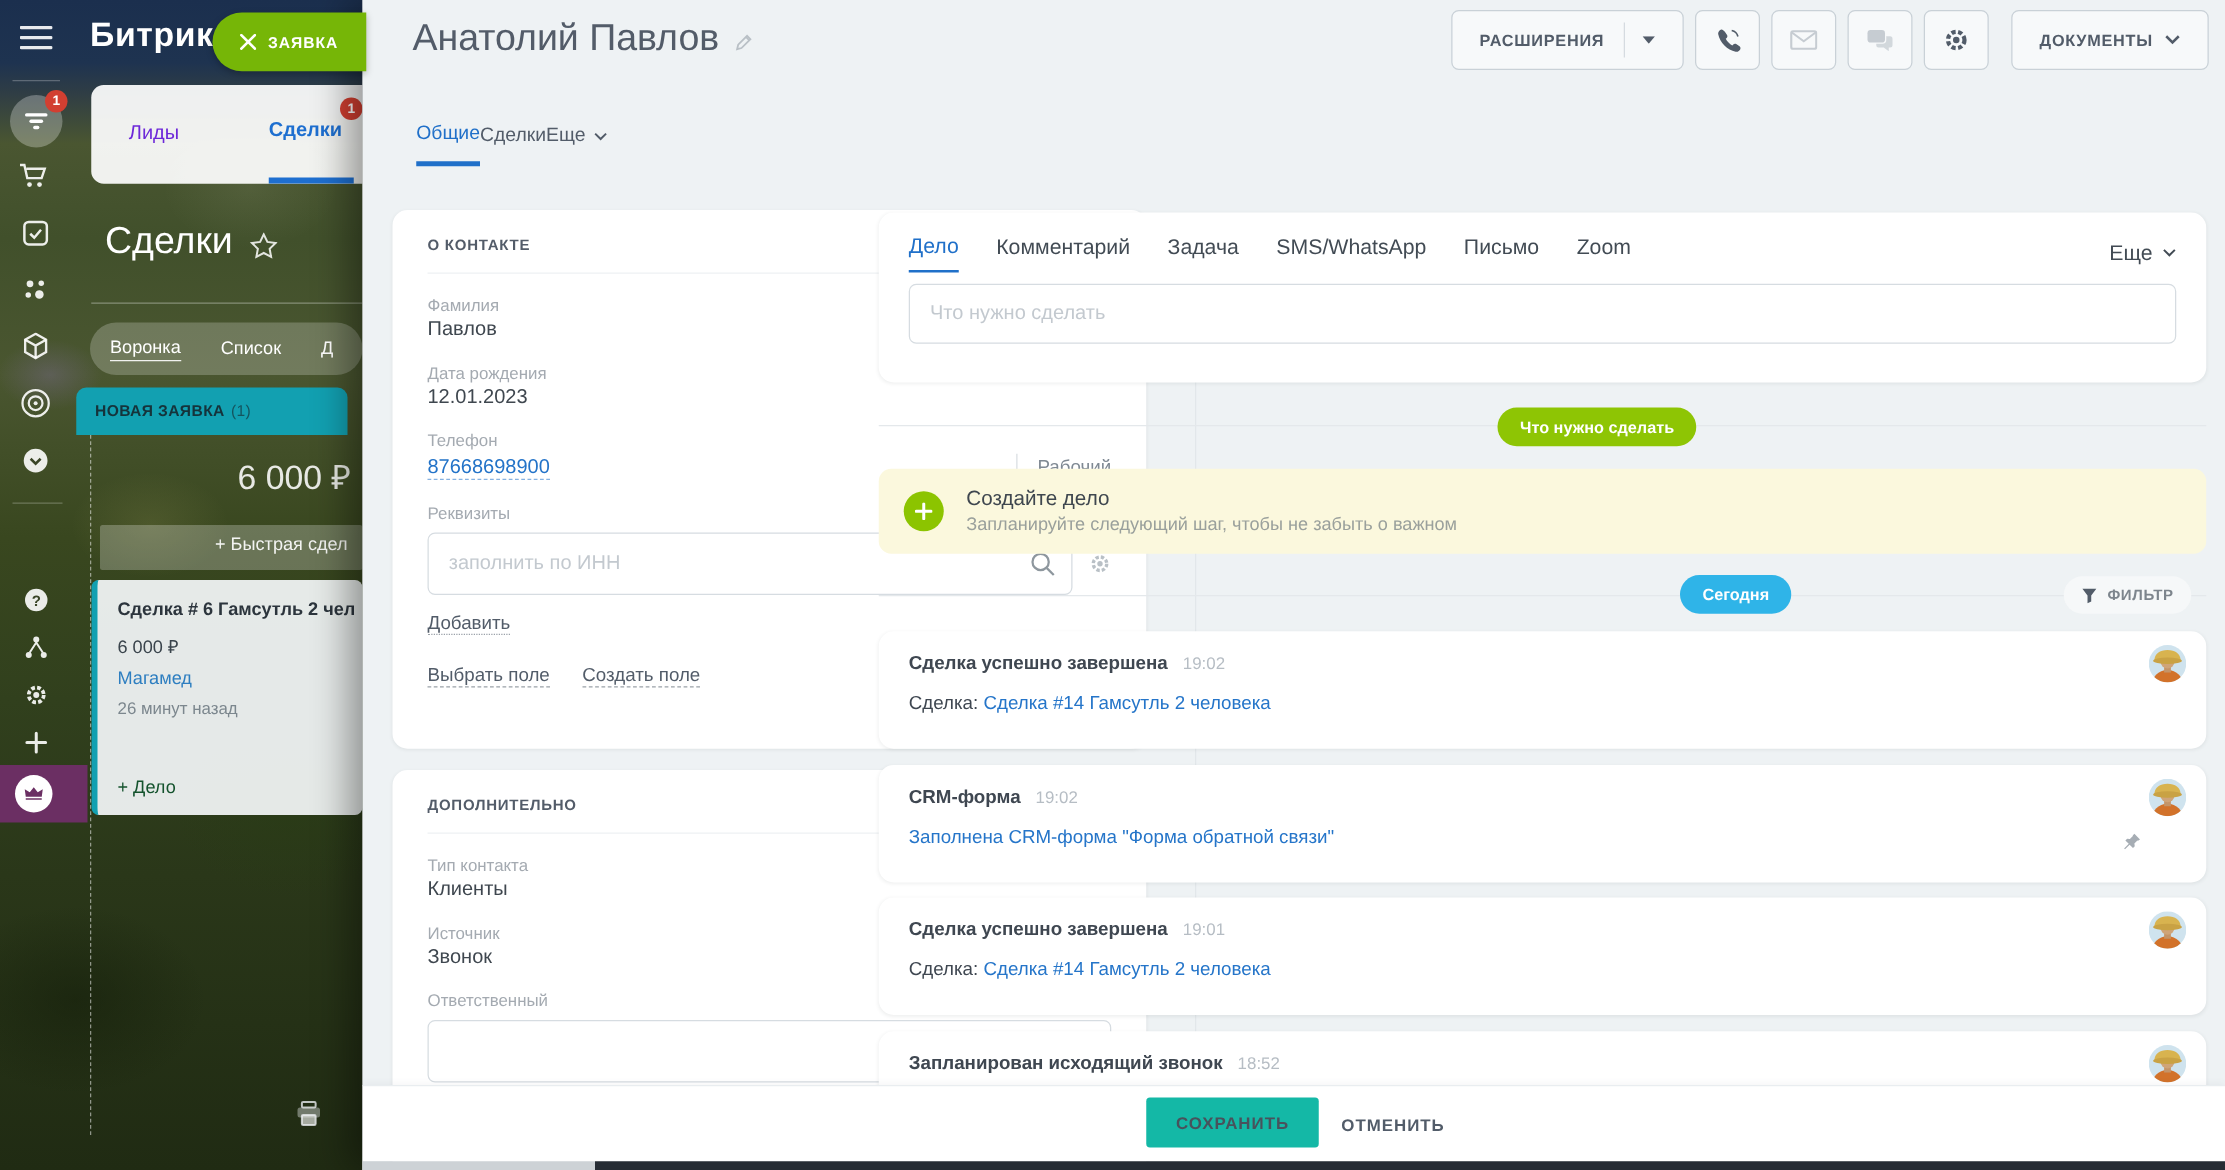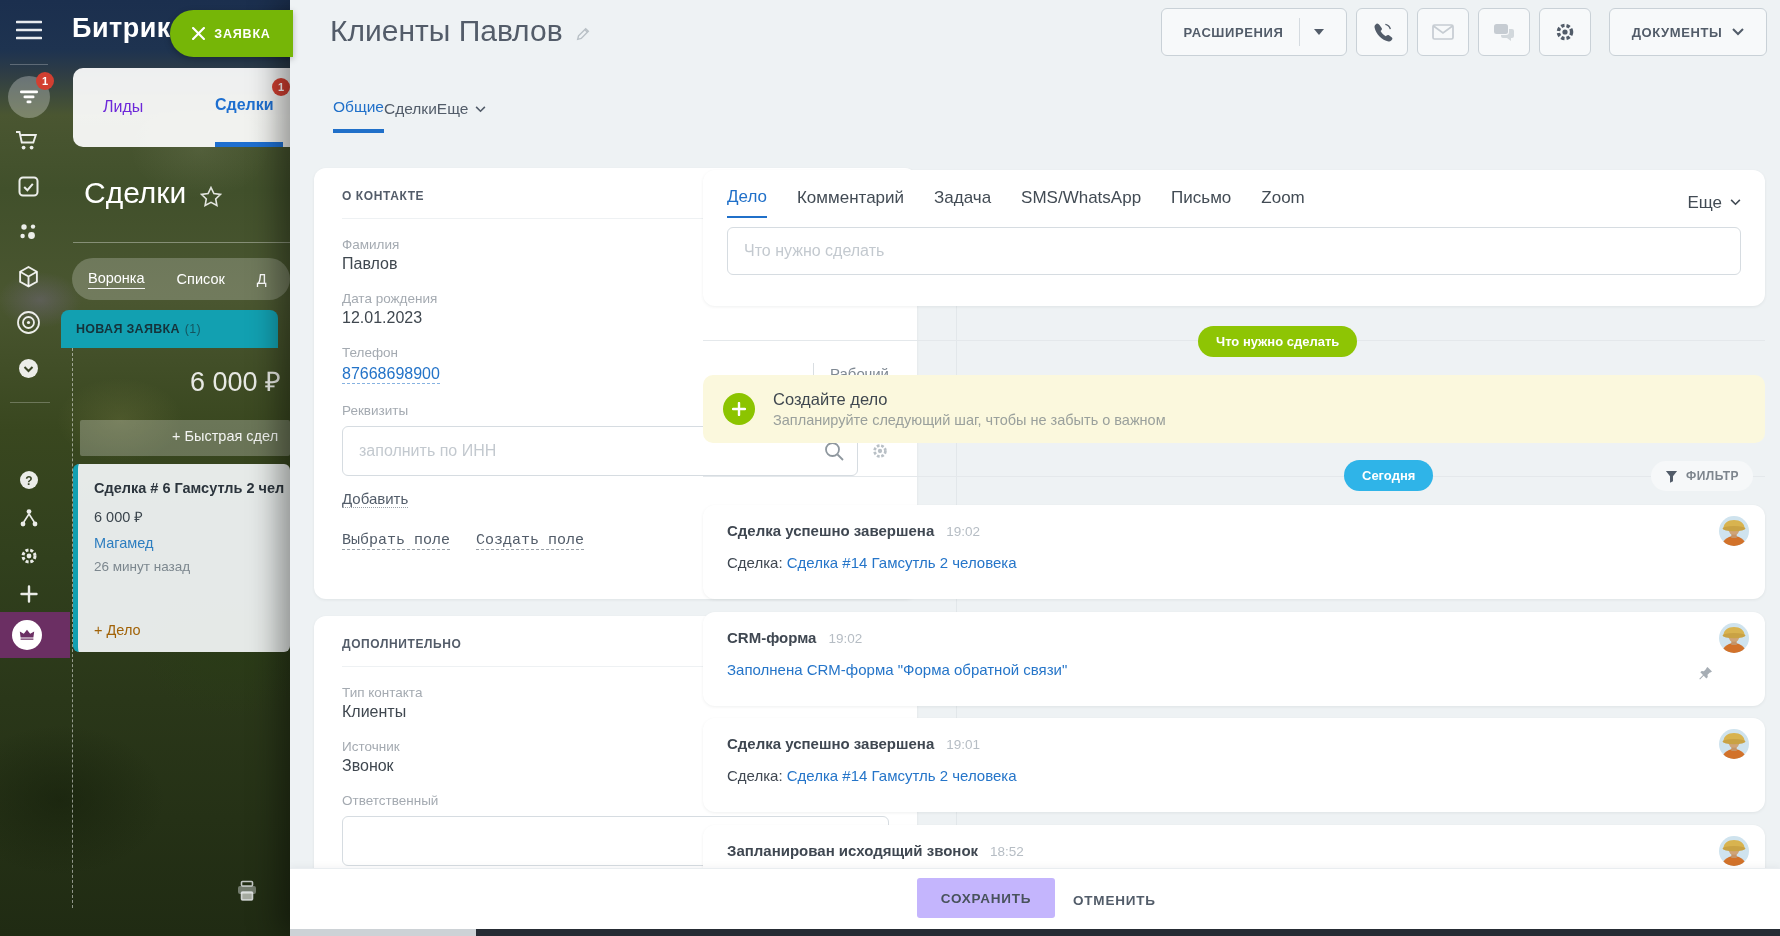--- a/index.html
+++ b/index.html
@@ -56,21 +56,21 @@
   .kb-sum { left:190px; top:362px; color:rgba(255,255,255,.88); font-size:27px; font-weight:300; white-space:nowrap; }
   .kb-quick { left:80px; top:420px; width:210px; height:36px; background:rgba(255,255,255,.25);
     border-radius:2px; overflow:hidden; }
   .kb-quick span { position:absolute; left:92px; top:8px; color:rgba(255,255,255,.92); font-size:14.5px; white-space:nowrap; }
   .deal-card { left:73px; top:464px; width:217px; height:188px; background:rgba(243,246,247,.93);
     border-left:5px solid #12a0b1; border-radius:6px; padding:16px 0 0 16px; overflow:hidden; }
   .deal-card .t { font-size:14.5px; font-weight:700; color:#2c353d; white-space:nowrap; }
   .deal-card .a { margin-top:10px; font-size:14.5px; color:#3a444c; }
   .deal-card .p { margin-top:9px; font-size:14.5px; color:#2d7ec0; }
   .deal-card .ago { margin-top:8px; font-size:13.5px; color:#7c878e; }
-  .deal-card .act { position:absolute; left:16px; bottom:14px; font-size:14.5px; color:#a16207;margin-top:26px; }
+  .deal-card .act { position:absolute; left:16px; bottom:14px; font-size:14.5px; color:#14532d;margin-top:26px; }
   .printer { left:236px; top:880px; color:rgba(235,238,240,.8); }
 
   
   .contact-tab { left:170px; top:10px; width:123px; height:47px; background:#76b607; z-index:40;
     border-radius:24px 0 0 24px; display:flex; align-items:center; justify-content:center; gap:9px;
     color:#fff; box-shadow:0 2px 6px rgba(0,0,0,.25); cursor:pointer; }
   .contact-tab .lbl { font-size:12.5px; font-weight:700; letter-spacing:.8px; }
 
   
   .panel { position:absolute; left:290px; top:0; width:1490px; height:936px; background:#eef2f4;
@@ -111,21 +111,21 @@
   .req-row .det { font-size:14px; color:#707b85; cursor:pointer; }
   .inn-row { display:flex; align-items:center; margin-top:8px; }
   .inn-wrap { position:relative; flex:1; }
   .inn-input { width:100%; height:50px; border:1px solid #d6dce1; border-radius:6px; padding:0 44px 0 16px;
     font-size:16px; color:#3f474f; background:#fff; outline:none; font-family:inherit; }
   .inn-input::placeholder { color:#c3c9cf; }
   .inn-search { position:absolute; right:14px; top:15px; color:#8e979e; cursor:pointer; }
   .inn-gear { margin-left:13px; color:#b9c0c6; cursor:pointer; }
   .link-dotted { display:inline-block; margin-top:14px; font-size:15px; color:#525c69;
     border-bottom:1px dotted #9aa1a8; cursor:pointer; }
-  .fields-row { display:flex; margin-top:24px; font-size:15px;font-family:Liberation Mono, monospace; }
+  .fields-row { display:flex; margin-top:24px; font-size:15px; }
   .fields-row .lk { color:#525c69; border-bottom:1px dashed #9aa1a8; cursor:pointer; margin-right:26px; }
   .fields-row .del { margin-left:auto; color:#c3cad0; border-bottom:1px dashed #d4dade; cursor:pointer; }
   .resp-input { margin-top:8px; width:100%; height:50px; border:1px solid #d6dce1; border-radius:6px; background:#fff; }
 
   
   .tl-rail { left:666px; top:196px; width:1px; height:672px; background:#e2e7ea; }
   .tl-ic { width:42px; height:42px; border-radius:50%; display:flex; align-items:center; justify-content:center;
     color:#fff; box-shadow:0 0 0 5px #eef2f4; left:645px; }
   .tl-blue { background:#2ab2e8; }
   .tl-green { background:#9fc600; }
@@ -162,21 +162,21 @@
   .entry .tm { font-size:13.5px; color:#b6bdc4; }
   .entry .row2 { margin-top:15px; font-size:15px; color:#3f4751; }
   .entry .lnk { color:#2575c9; cursor:pointer; }
   .avatar { position:absolute; right:16px; top:11px; width:30px; height:30px; border-radius:50%;
     overflow:hidden; cursor:pointer; flex:0 0 30px; }
   .pin { position:absolute; right:52px; top:54px; color:#a6adb4; cursor:pointer; }
 
   
   .footer { position:absolute; left:0; top:868px; width:1490px; height:61px; background:#fff;
     border-top:1px solid #e9edf0; box-shadow:0 -2px 6px rgba(83,92,105,.06); z-index:20; }
-  .save-btn { position:absolute; left:627px; top:9px; width:138px; height:40px; background:#c4b5fd;
+  .save-btn { position:absolute; left:627px; top:9px; width:138px; height:40px; background:#14b8a6;
     border:none; border-radius:3px; font-family:inherit; font-size:13.5px; font-weight:700;
     letter-spacing:.8px; color:#48525c; cursor:pointer; }
   .cancel-btn { position:absolute; left:783px; top:9px; height:44px; background:none; border:none;
     font-family:inherit; font-size:13.5px; font-weight:700; letter-spacing:.8px; color:#525c69; cursor:pointer; }
   .edge-gray { left:290px; top:929px; width:186px; height:7px; background:#cdd2d6; z-index:30; }
   .edge-dark { left:476px; top:929px; width:1304px; height:7px; background:#262c34; z-index:30; }
 </style>
 </head>
 <body>
 
@@ -323,21 +323,21 @@
       <svg width="13" height="13" viewBox="0 0 12 12">
           <path d="M1 1l10 10M11 1L1 11" stroke="#fff" stroke-width="2" stroke-linecap="round"></path>
         </svg>
     </span>
     <span class="lbl">ЗАЯВКА</span>
   </div>
 
   <div class="panel">
 
     <div class="abs page-title">
-      <span>Клиенты Павлов</span>
+      <span>Анатолий Павлов</span>
       <span class="edit-ic">
         <svg width="16" height="16" viewBox="0 0 18 18" fill="none" stroke="currentColor" stroke-width="1.6">
             <path d="M3 15l1-4 8-8 3 3-8 8-4 1z"></path>
             <path d="M11 4l3 3"></path>
           </svg>
       </span>
     </div>
 
     <div class="abs main-tabs">
       <span class="tab active">Общие</span>

